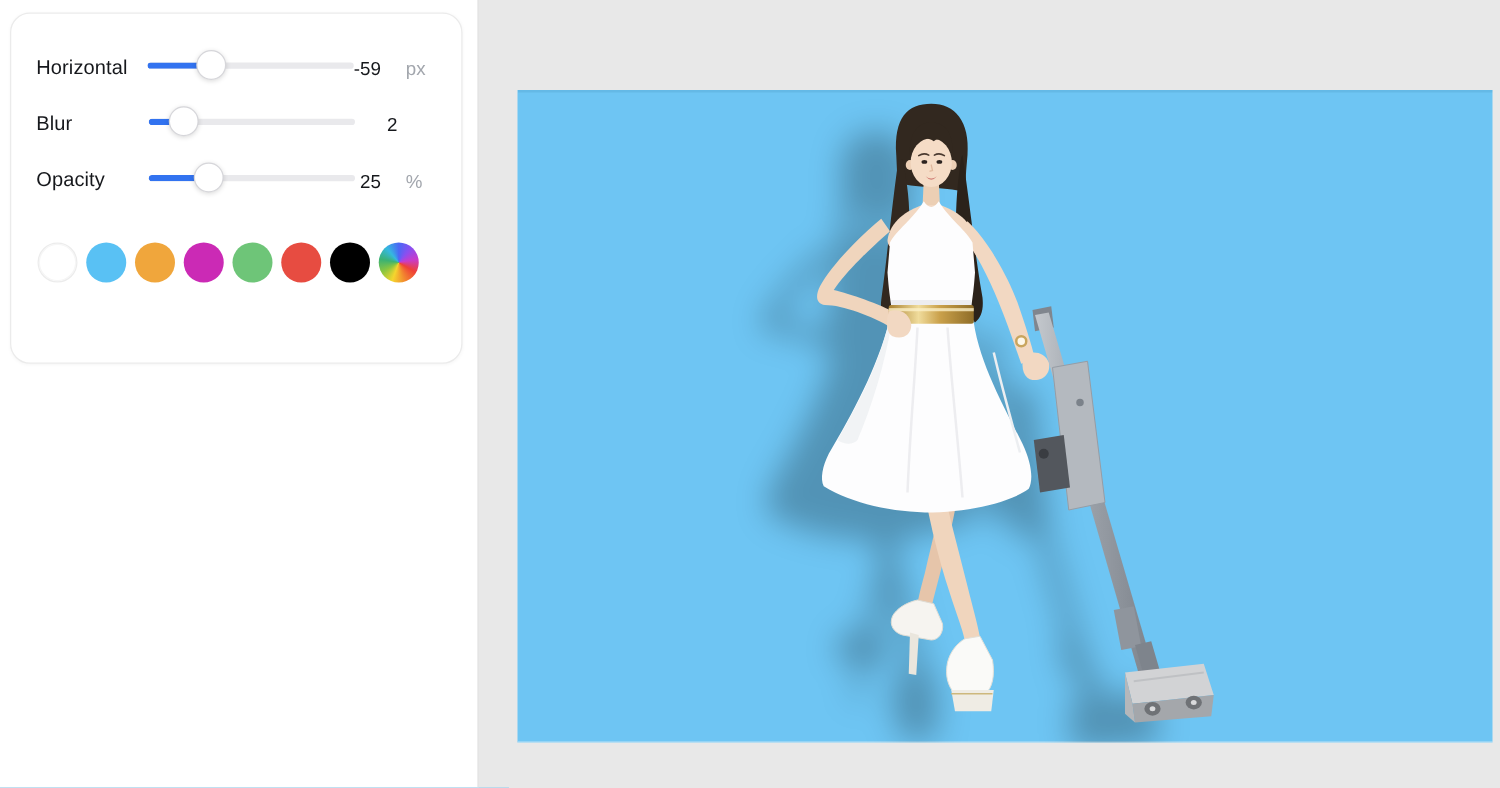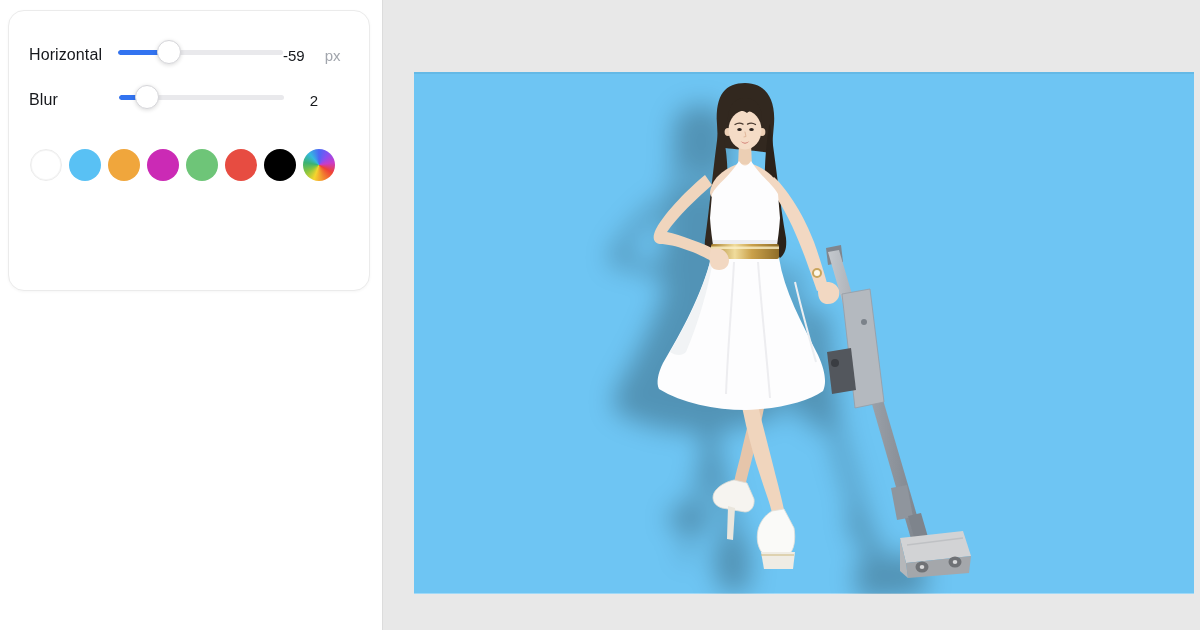--- a/index.html
+++ b/index.html
@@ -78,20 +78,30 @@
         <span class="lbl">Blur</span>
         <div class="slider">
           <div class="track">
               <div class="fill" style="width: 17%;"></div>
             </div>
           <div class="thumb" style="left: calc(17% - 12px);"></div>
         </div>
         <span class="val"><span class="num">2</span><span class="suf"></span></span>
       </div>
 
+      <div class="row">
+        <span class="lbl">Opacity</span>
+        <div class="slider">
+          <div class="track">
+              <div class="fill" style="width: 29%;"></div>
+            </div>
+          <div class="thumb" style="left: calc(29% - 12px);"></div>
+        </div>
+        <span class="val"><span class="num">25</span><span class="suf">%</span></span>
+      </div>
 
       <div class="swatches">
         <button class="swatch white" style="background: rgb(255, 255, 255);"></button>
         <button class="swatch" style="background: rgb(89, 193, 244);"></button>
         <button class="swatch" style="background: rgb(240, 166, 60);"></button>
         <button class="swatch" style="background: rgb(203, 42, 181);"></button>
         <button class="swatch" style="background: rgb(110, 197, 120);"></button>
         <button class="swatch" style="background: rgb(231, 76, 65);"></button>
         <button class="swatch" style="background: rgb(0, 0, 0);"></button>
         <button class="swatch rainbow"></button>

